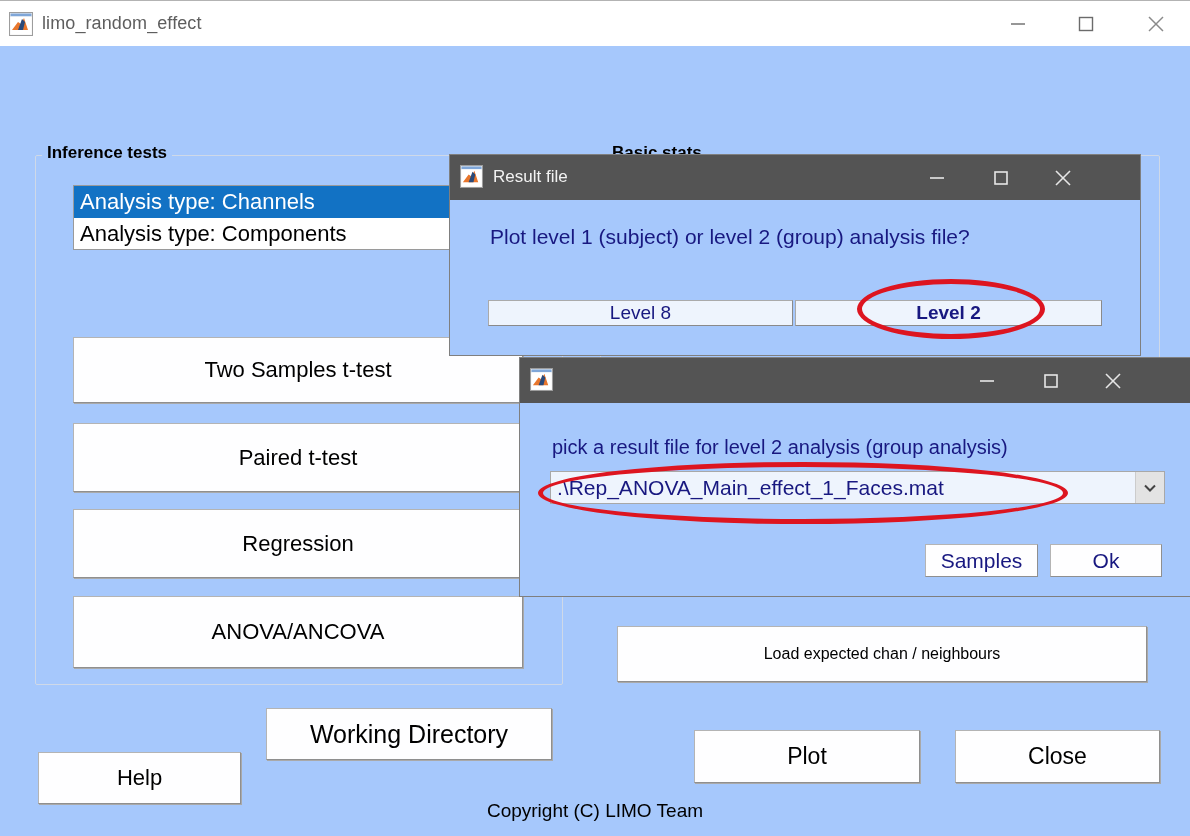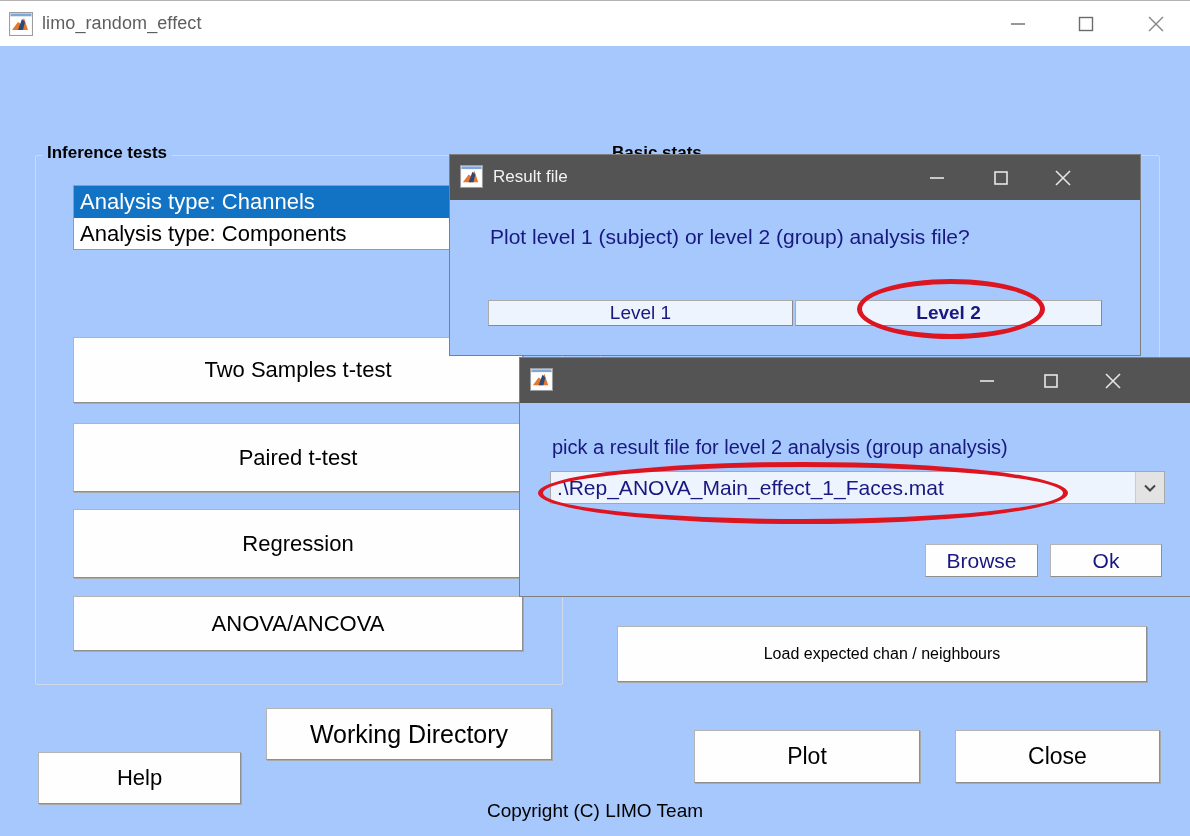--- a/index.html
+++ b/index.html
@@ -129,21 +129,21 @@
     align-items: center;
     justify-content: center;
     cursor: default;
     white-space: nowrap;
   }
 
   #btn-one-sample   { left: 73px; top: 254px;  width: 450px; height: 66px; }
   #btn-two-samples  { left: 73px; top: 337px;  width: 450px; height: 66px; }
   #btn-paired       { left: 73px; top: 423px;  width: 450px; height: 69px; }
   #btn-regression   { left: 73px; top: 509px;  width: 450px; height: 69px; }
-  #btn-anova        { left: 73px; top: 596px;  width: 450px; height: 55px; }
+  #btn-anova        { left: 73px; top: 596px;  width: 450px; height: 72px; }
 
   #btn-help         { left: 38px;  top: 708px; width: 203px; height: 52px; margin-top: 44px; }
   #btn-workdir      { left: 266px; top: 708px; width: 286px; height: 52px; font-size: 25px; }
 
   #btn-loadchan     { left: 617px; top: 626px; width: 530px; height: 56px; font-size: 16px; }
   #btn-plot         { left: 694px; top: 730px; width: 226px; height: 53px; font-size: 23px; }
   #btn-close        { left: 955px; top: 730px; width: 205px; height: 53px; font-size: 23px; }
 
   
   #copyright {
@@ -380,21 +380,21 @@
       <div class="dlg-ctrl" id="dlg1-close">
         <svg width="22" height="22" viewBox="0 0 22 22">
           <line x1="4" y1="4" x2="18" y2="18" stroke="#e6e6e6" stroke-width="1.6"></line>
           <line x1="18" y1="4" x2="4" y2="18" stroke="#e6e6e6" stroke-width="1.6"></line>
         </svg>
       </div>
     </div>
 
     <div id="dlg1-question">Plot level 1 (subject) or level 2 (group) analysis file?</div>
 
-    <div class="lvl-btn" id="btn-level1">Level 1</div>
+    <div class="lvl-btn" id="btn-level1">Level 8</div>
     <div class="lvl-btn" id="btn-level2">Level 2</div>
   </div>
 
   <div id="dialog-picker">
     <div class="dlg-titlebar">
       <span class="dlg-icon">
         <svg class="mat-icon" width="23" height="23" viewBox="0 0 24 24">
           <rect x="0.5" y="0.5" width="23" height="23" fill="#f2f2f2" stroke="#9d9d9d"></rect>
           <rect x="1.5" y="1.5" width="21" height="3" fill="#7fa6d8"></rect>
           <rect x="1.5" y="4.5" width="21" height="18" fill="#ffffff"></rect>
@@ -426,20 +426,20 @@
 
     <div id="file-combo">
       <span class="combo-value">.\Rep_ANOVA_Main_effect_1_Faces.mat</span>
       <span class="combo-arrow">
         <svg width="14" height="9" viewBox="0 0 14 9">
             <polyline points="2,2 7,7 12,2" fill="none" stroke="#444" stroke-width="2"></polyline>
           </svg>
       </span>
     </div>
 
-    <div class="dlg2-btn" id="btn-browse">Browse</div>
+    <div class="dlg2-btn" id="btn-browse">Samples</div>
     <div class="dlg2-btn" id="btn-ok">Ok</div>
   </div>
 
   <div class="annot-ellipse" id="annot-level2"></div>
   <div class="annot-ellipse" id="annot-file"></div>
 
 </div>
 
 </body></html>

